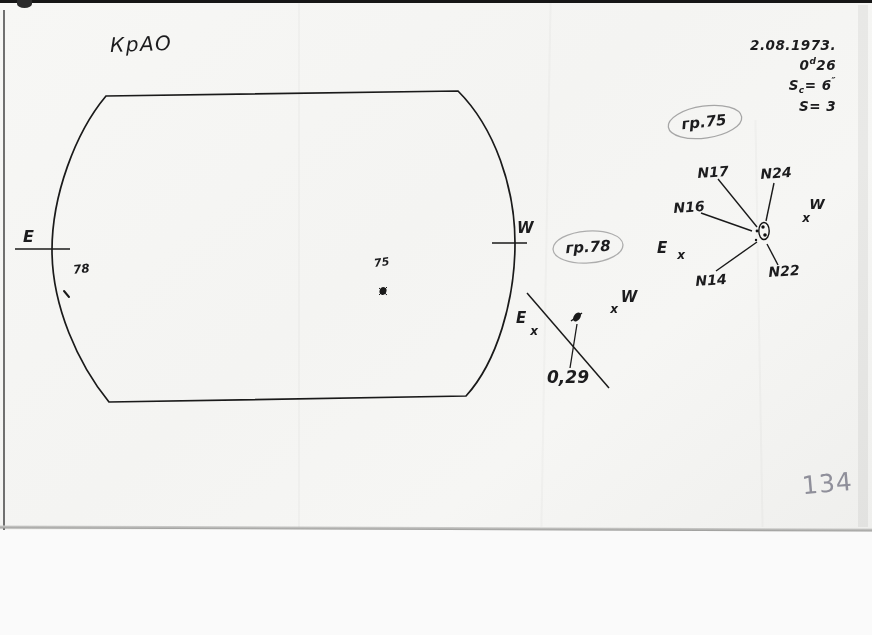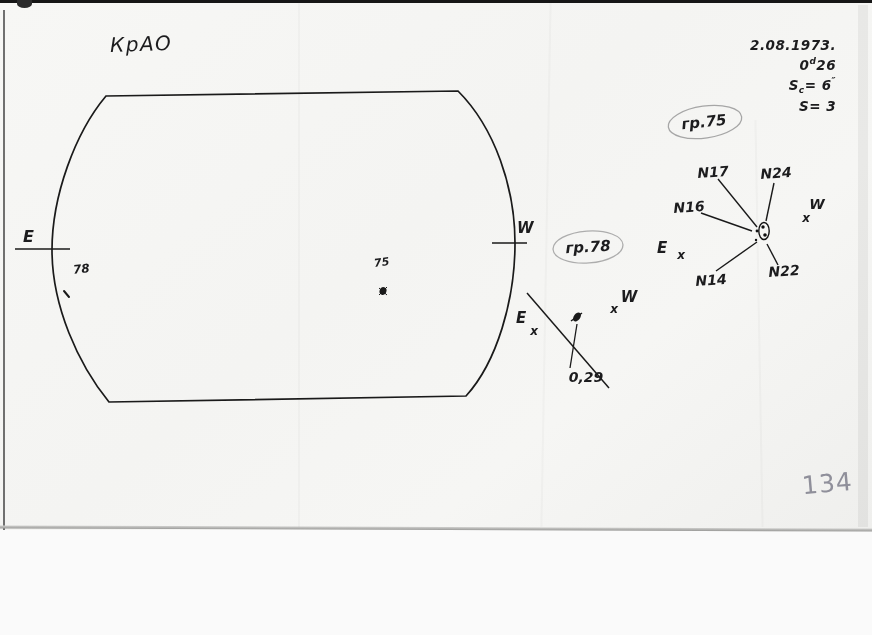--- a/index.html
+++ b/index.html
@@ -104,21 +104,21 @@
   <div class="hw" style="left:23px;top:227px;font-size:16px;font-weight:600;">E</div>
   <div class="hw" style="left:517px;top:219px;font-size:15px;font-weight:600;">W</div>
 
   <div class="hw" style="left:73px;top:262px;font-size:12px;font-weight:600;transform:rotate(-6deg);">78</div>
   <div class="hw" style="left:374px;top:256px;font-size:11px;font-weight:600;transform:rotate(-8deg);">75</div>
 
   <div class="hw ctr" style="left:521px;top:318px;font-size:15px;font-weight:600;">E</div>
   <div class="hw ctr" style="left:534px;top:331px;font-size:12px;font-weight:600;">x</div>
   <div class="hw ctr" style="left:614px;top:309px;font-size:12px;font-weight:600;">x</div>
   <div class="hw ctr" style="left:629px;top:297px;font-size:15px;font-weight:600;">W</div>
-  <div class="hw ctr" style="left:568px;top:377px;font-size:14px;font-weight:600;margin-left:18px;">0,29</div>
+  <div class="hw ctr" style="left:568px;top:377px;font-size:17px;font-weight:600;">0,29</div>
 
   <div class="hw ctr" style="left:713px;top:172px;font-size:14px;font-weight:600;transform:translate(-50%,-50%) rotate(-4deg);">N17</div>
   <div class="hw ctr" style="left:776px;top:173px;font-size:14px;font-weight:600;transform:translate(-50%,-50%) rotate(-4deg);">N24</div>
   <div class="hw ctr" style="left:689px;top:207px;font-size:14px;font-weight:600;transform:translate(-50%,-50%) rotate(-4deg);">N16</div>
   <div class="hw ctr" style="left:711px;top:280px;font-size:14px;font-weight:600;transform:translate(-50%,-50%) rotate(-4deg);">N14</div>
   <div class="hw ctr" style="left:784px;top:271px;font-size:14px;font-weight:600;transform:translate(-50%,-50%) rotate(-4deg);">N22</div>
   <div class="hw ctr" style="left:662px;top:248px;font-size:15px;font-weight:600;">E</div>
   <div class="hw ctr" style="left:681px;top:255px;font-size:12px;font-weight:600;">x</div>
   <div class="hw ctr" style="left:817px;top:204px;font-size:14px;font-weight:600;">W</div>
   <div class="hw ctr" style="left:806px;top:218px;font-size:12px;font-weight:600;">x</div>

